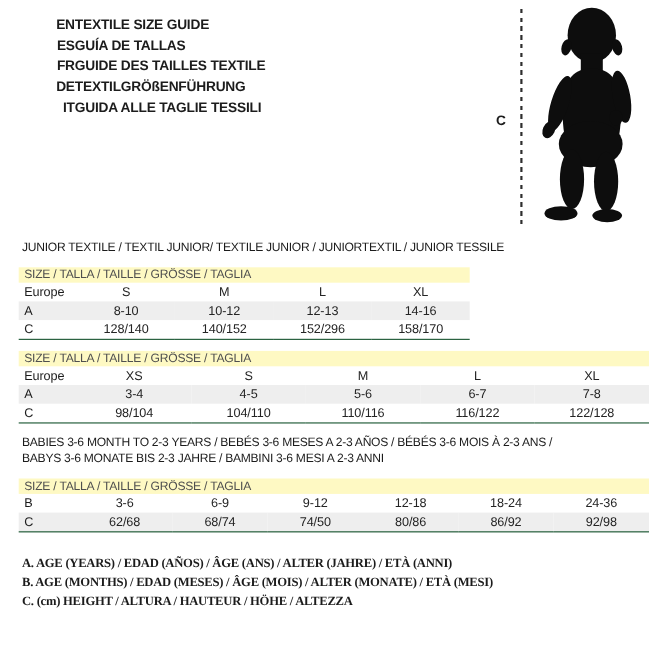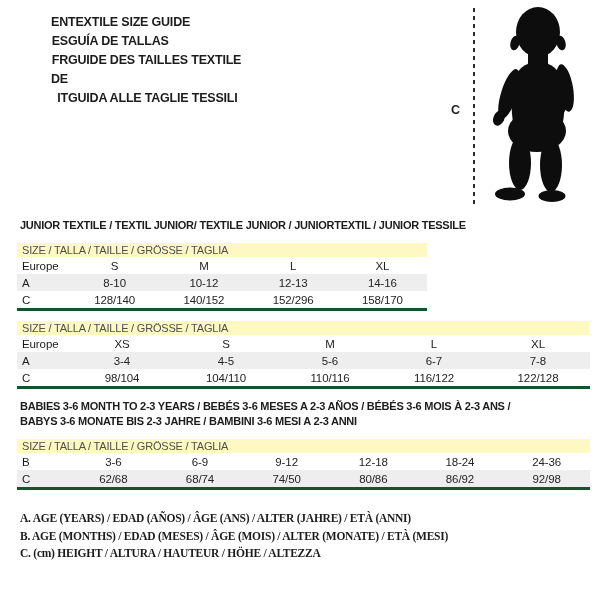--- a/index.html
+++ b/index.html
@@ -16,27 +16,27 @@
   .lang-label{white-space:nowrap;}
   .figure-label{position:absolute;left:451px;top:103px;font-size:12.5px;font-weight:bold;}
   .measure-line{position:absolute;left:473px;top:8px;width:2px;height:197px;
     background:repeating-linear-gradient(to bottom,#2e2e2e 0 4px,transparent 4px 8px);}
   .toddler{position:absolute;left:486px;top:5px;}
   
   .tables{margin-left:17px;}
   .size-section{width:573px;margin-top:10px;}
   .size-section.first{margin-top:8px;}
   .size-section.narrow{width:410px;}
-  .tbl-title{font-weight:bold;font-size:11px;letter-spacing:-0.25px;line-height:15px;
+  .tbl-title{font-weight:normal;font-size:11px;letter-spacing:-0.25px;line-height:15px;
     margin:0 0 10px 3px;white-space:nowrap;}
   .tbl-title .sub{font-size:7.5px;vertical-align:-2px;letter-spacing:0;}
   .size-head{background:#fef9c3;color:#4f4f4f;font-size:11px;height:14px;line-height:14px;
     padding-left:5px;letter-spacing:-0.2px;}
   table.sizes{border-collapse:collapse;table-layout:fixed;width:100%;font-size:11.5px;
-    border-bottom:3px solid #14532d;}
+    border-bottom:1px solid #14532d;}
   table.sizes td{height:17px;text-align:center;padding:0;color:#242424;letter-spacing:-0.1px;}
   table.sizes td.lbl{width:48px;text-align:left;padding-left:5px;color:#1c1c1c;}
   table.sizes tr:nth-child(even) td{background:#eeeeee;}
   
   .footnotes{margin:20px 0 0 20px;font-weight:bold;font-size:11.5px;line-height:17.5px;
     letter-spacing:-0.25px;font-family:Liberation Serif, serif;}
   .footnote{white-space:nowrap;}
 </style>
 </head>
 <body>
@@ -50,20 +50,21 @@
       <div class="lang-row">
         <span class="lang-code">ES</span>
         <span class="lang-label">GUÍA DE TALLAS</span>
       </div>
       <div class="lang-row">
         <span class="lang-code">FR</span>
         <span class="lang-label">GUIDE DES TAILLES TEXTILE</span>
       </div>
       <div class="lang-row">
         <span class="lang-code">DE</span>
+        <span class="lang-label">TEXTILGRÖßENFÜHRUNG</span>
       </div>
       <div class="lang-row">
         <span class="lang-code">IT</span>
         <span class="lang-label">GUIDA ALLE TAGLIE TESSILI</span>
       </div>
     </div>
 
   <div class="figure-label">C</div>
   <div class="measure-line"></div>
 

